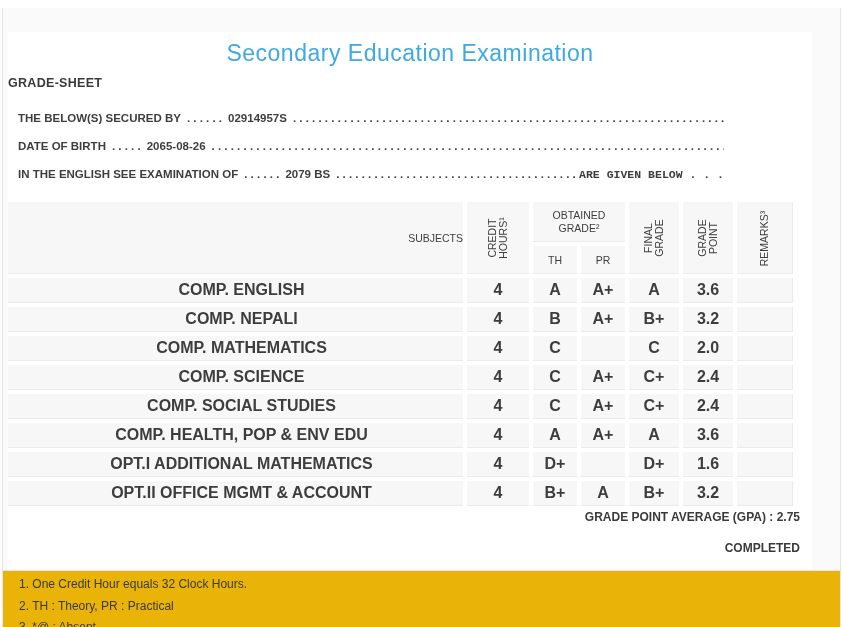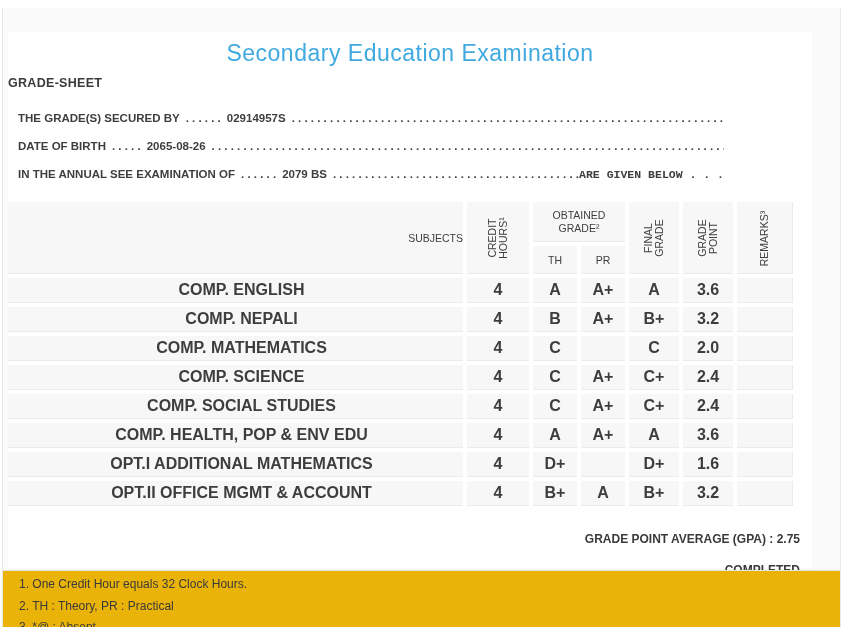--- a/index.html
+++ b/index.html
@@ -30,52 +30,52 @@
   th.w-credit { width:62px; } th.w-th { width:44px; } th.w-pr { width:44px; }
   th.w-final { width:50px; } th.w-point { width:50px; } th.w-remarks { width:56px; }
   tr.hrow1 { height:40px; } tr.hrow2 th { height:28px; }
   .rot { display:inline-block; transform:rotate(-90deg); line-height:11px; white-space:nowrap; }
   .rot span { display:block; text-align:center; }
   .blk { display:block; text-align:center; line-height:13px; }
   tbody td { height:25px; }
   td.subject { text-align:left; padding-left:12px; }
   td.remarks, th.w-remarks { border-right:1px solid #ebebeb; }
 
-  .gpa { margin-top:22px; text-align:right; padding-right:12px; font-size:12px;
+  .gpa { text-align:right; padding-right:12px; font-size:12px;
          font-weight:700; color:#3a3a3a; }
   .completed { margin-top:17px; text-align:right; padding-right:12px; font-size:12px;
                font-weight:700; color:#3a3a3a; }
   .footer { position:absolute; left:0; right:0; bottom:0; height:64px; background:#eab308;
             border-top:1px solid #e5e5e5; padding:3px 0 0 16px; }
   .footnote { font-size:12px; line-height:21.5px; color:#3a3a3a; }
 </style>
 </head>
 <body>
 
 <div class="outer">
   <div class="card">
 
     <div class="page-title">Secondary Education Examination</div>
     <div class="page-subtitle">GRADE-SHEET</div>
 
     <div class="lines">
       <div class="dotline">
-        <span class="lbl">THE GRADE(S) SECURED BY</span>
+        <span class="lbl">THE BELOW(S) SECURED BY</span>
         <span class="dots">. . . . . .</span>
         <span class="val">02914957S</span>
         <span class="fill">. . . . . . . . . . . . . . . . . . . . . . . . . . . . . . . . . . . . . . . . . . . . . . . . . . . . . . . . . . . . . . . . . . . . . . . . . . . . . . . . . . . . . . . . . . . . . . . . . . . .</span>
       </div>
       <div class="dotline">
         <span class="lbl">DATE OF BIRTH</span>
         <span class="dots">. . . . .</span>
         <span class="val">2065-08-26</span>
         <span class="fill">. . . . . . . . . . . . . . . . . . . . . . . . . . . . . . . . . . . . . . . . . . . . . . . . . . . . . . . . . . . . . . . . . . . . . . . . . . . . . . . . . . . . . . . . . . . . . . . . . . . .</span>
       </div>
       <div class="dotline">
-        <span class="lbl">IN THE ANNUAL SEE EXAMINATION OF</span>
+        <span class="lbl">IN THE ENGLISH SEE EXAMINATION OF</span>
         <span class="dots">. . . . . .</span>
         <span class="val">2079 BS</span>
         <span class="fill">. . . . . . . . . . . . . . . . . . . . . . . . . . . . . . . . . . . . . . . . . . . . . . . . . . . . . . . . . . . . . . . . . . . . . . . . . . . . . . . . . . . . . . . . . . . . . . . . . . . .</span>
         <span class="suffix">ARE GIVEN BELOW . . .</span>
       </div>
     </div>
 
     <table class="grades">
       <thead>
         <tr class="hrow1">

